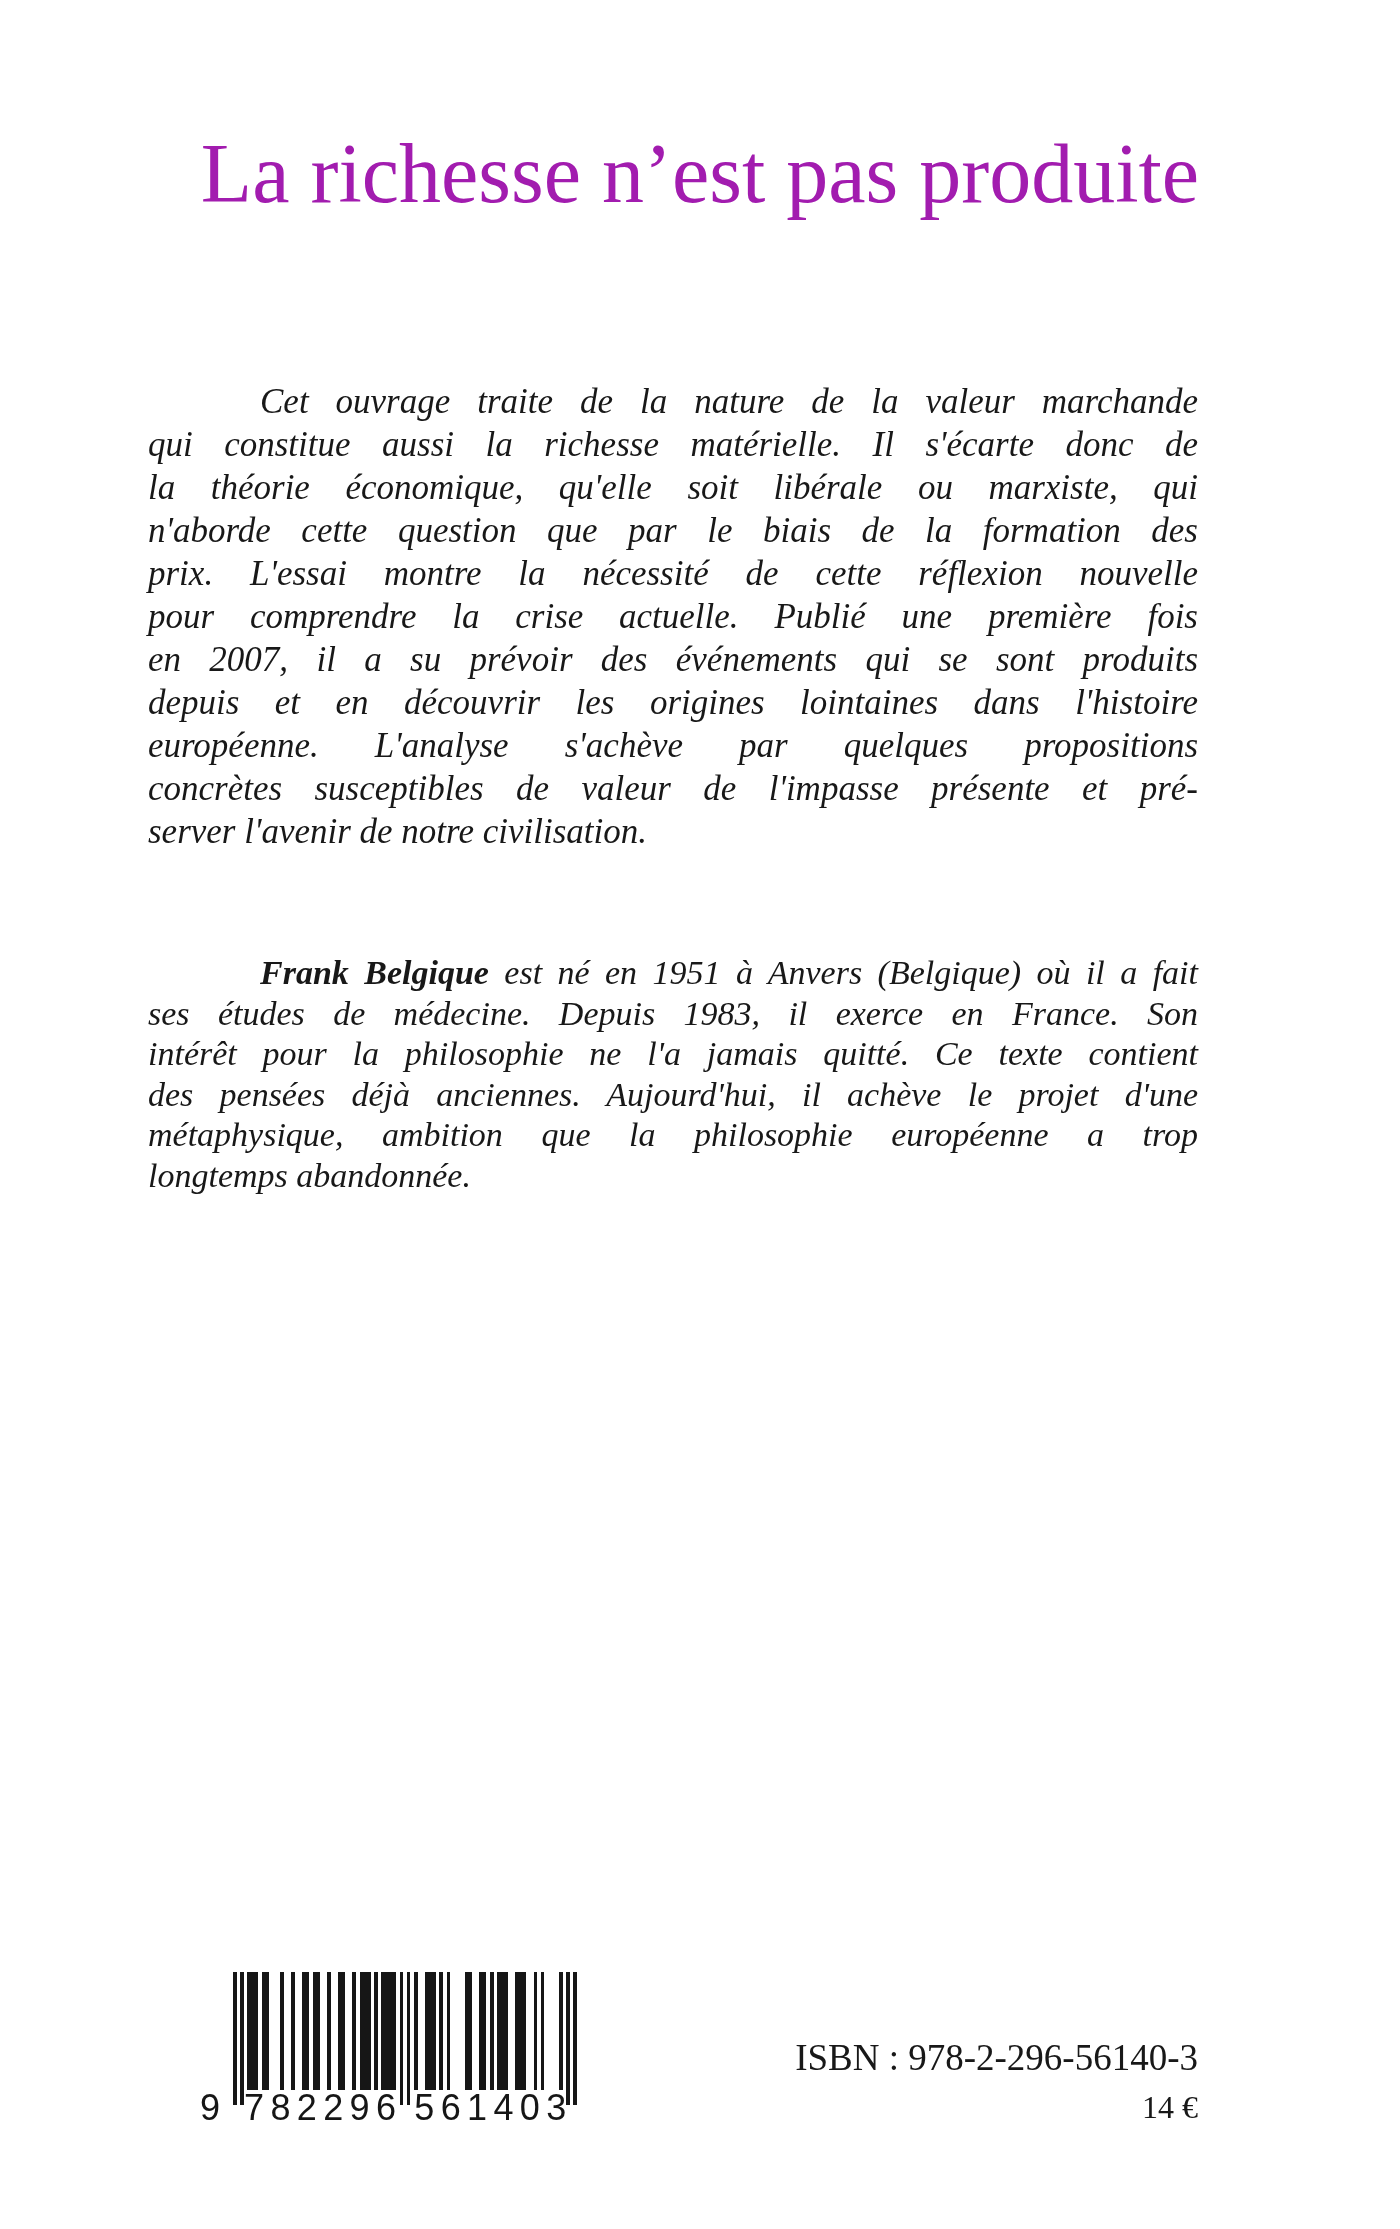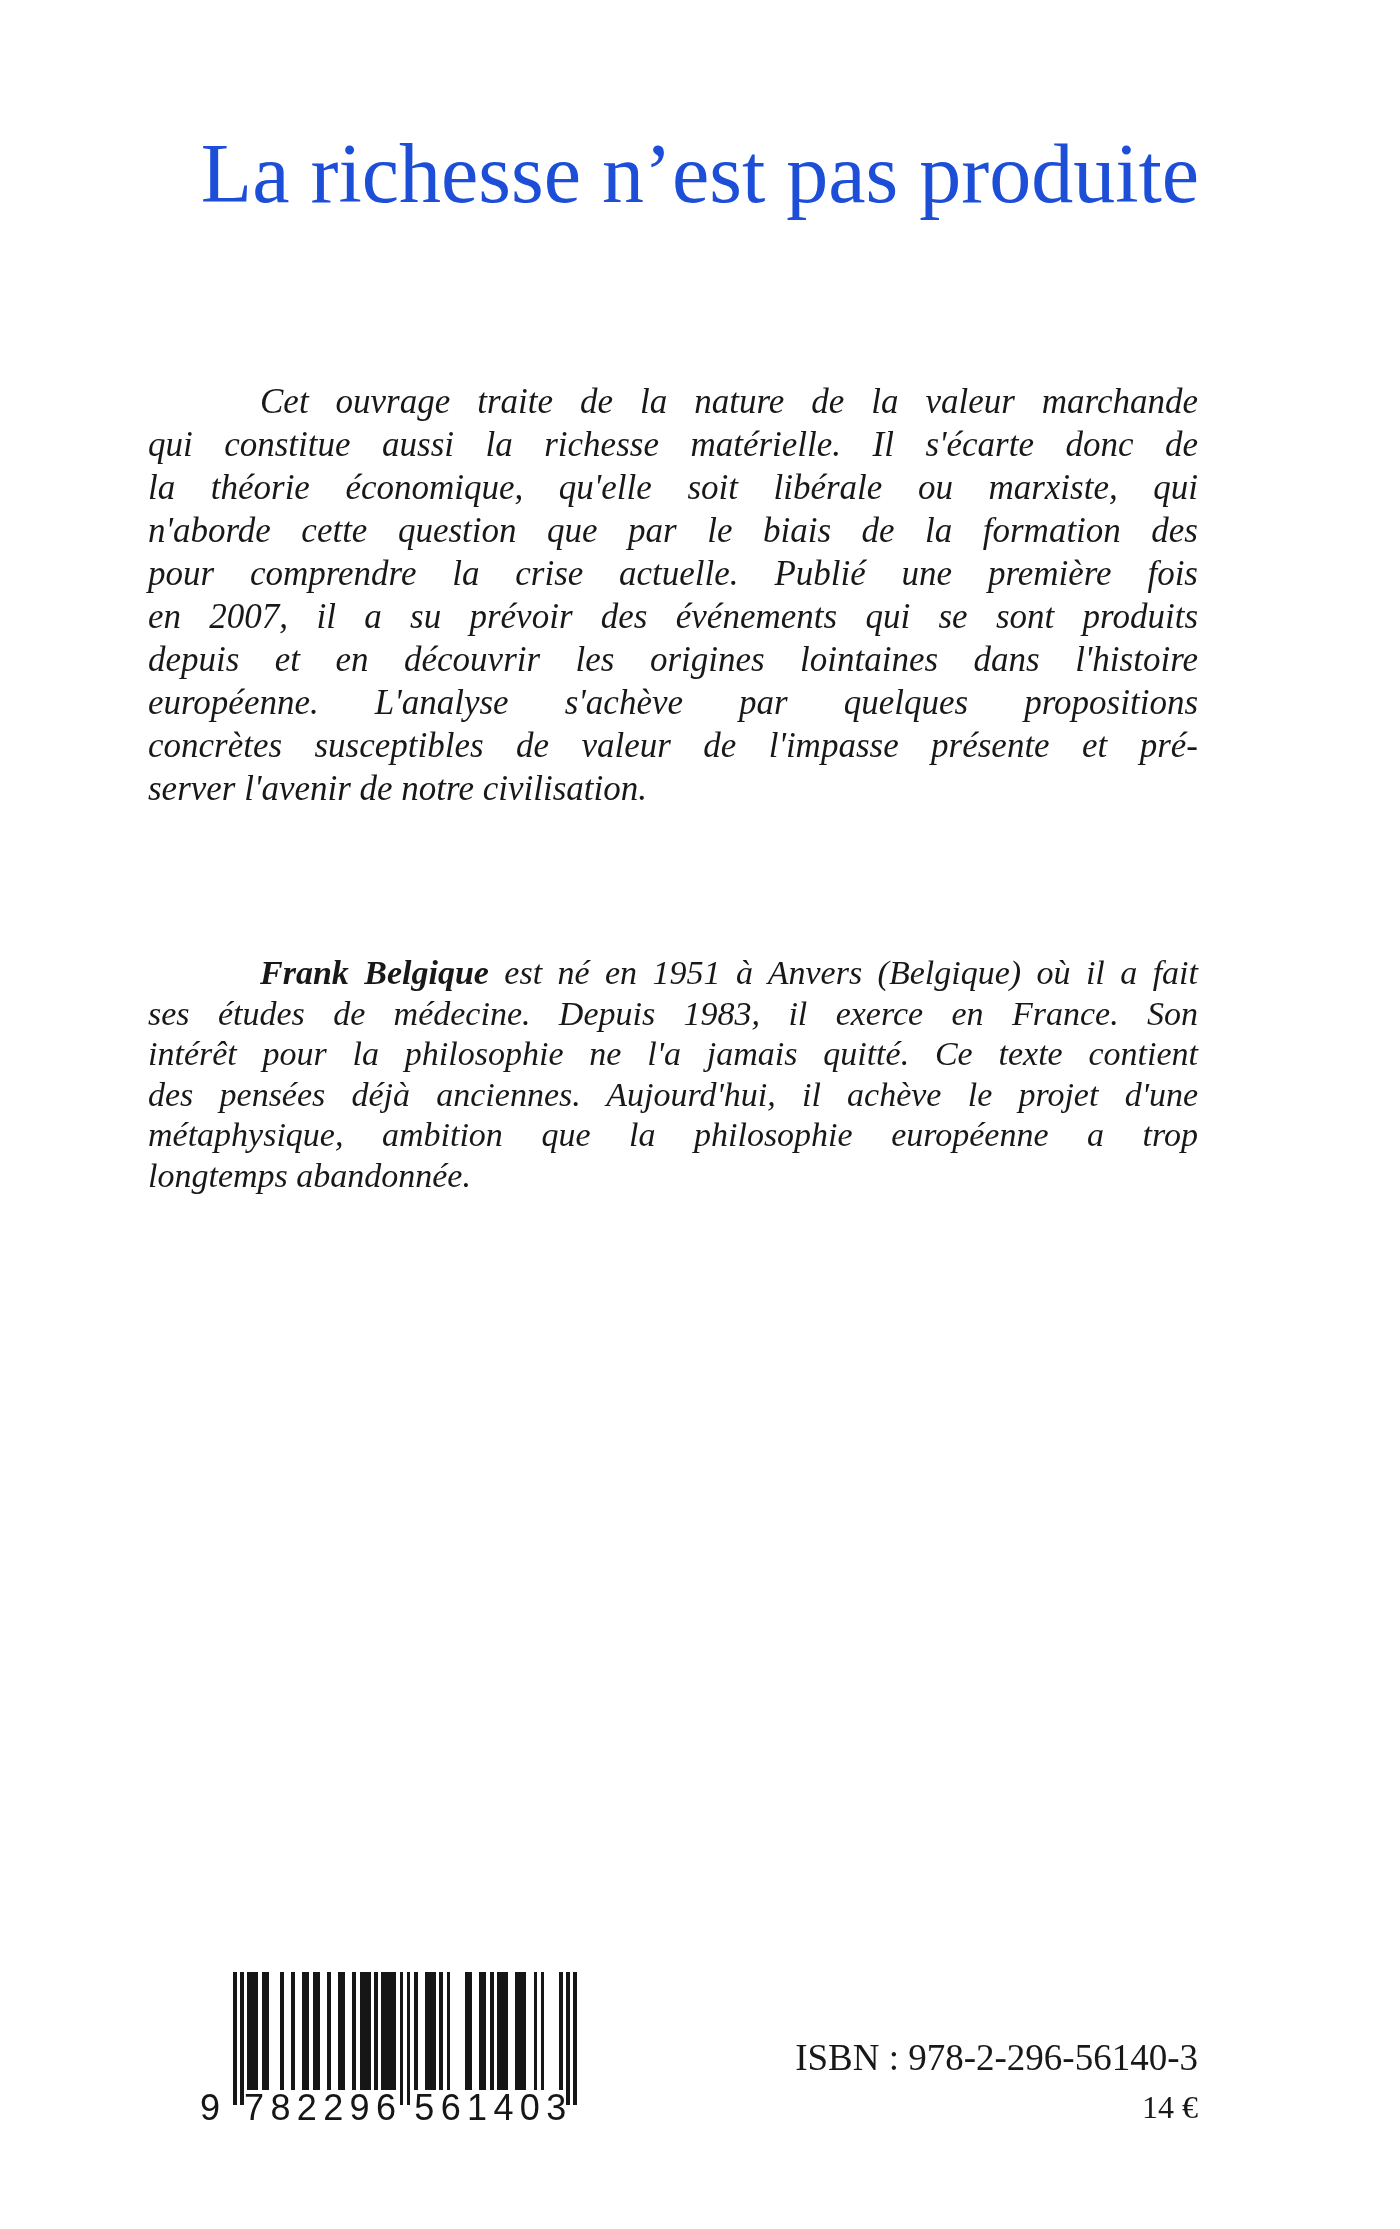--- a/index.html
+++ b/index.html
@@ -46,27 +46,28 @@
   .bc-g2{left:52.7%;width:44.2%;}
 
   .isbn{position:absolute;top:2036px;right:202px;font-size:37px;line-height:1.2;}
   .price{position:absolute;top:2088px;right:202px;font-size:32px;line-height:1.2;}
 </style>
 </head>
 <body>
 
 <div class="page">
 
-  <h1 class="title" style="color: #1d4ed8;">La richesse n’est pas produite</h1>
+  <h1 class="title" style="color: #a21caf;">La richesse n’est pas produite</h1>
 
   <div class="para synopsis">
       <div class="jline first">Cet ouvrage traite de la nature de la valeur marchande</div>
       <div class="jline">qui constitue aussi la richesse matérielle. Il s'écarte donc de</div>
       <div class="jline">la théorie économique, qu'elle soit libérale ou marxiste, qui</div>
       <div class="jline">n'aborde cette question que par le biais de la formation des</div>
+      <div class="jline">prix. L'essai montre la nécessité de cette réflexion nouvelle</div>
       <div class="jline">pour comprendre la crise actuelle. Publié une première fois</div>
       <div class="jline">en 2007, il a su prévoir des événements qui se sont produits</div>
       <div class="jline">depuis et en découvrir les origines lointaines dans l'histoire</div>
       <div class="jline">européenne. L'analyse s'achève par quelques propositions</div>
       <div class="jline">concrètes susceptibles de valeur de l'impasse présente et pré-</div>
       <div class="jline last">server l'avenir de notre civilisation.</div>
     </div>
 
   <div class="para bio">
       <div class="jline first"><span class="b">Frank Belgique</span><span> est né en 1951 à Anvers (Belgique) où il a fait</span></div>

